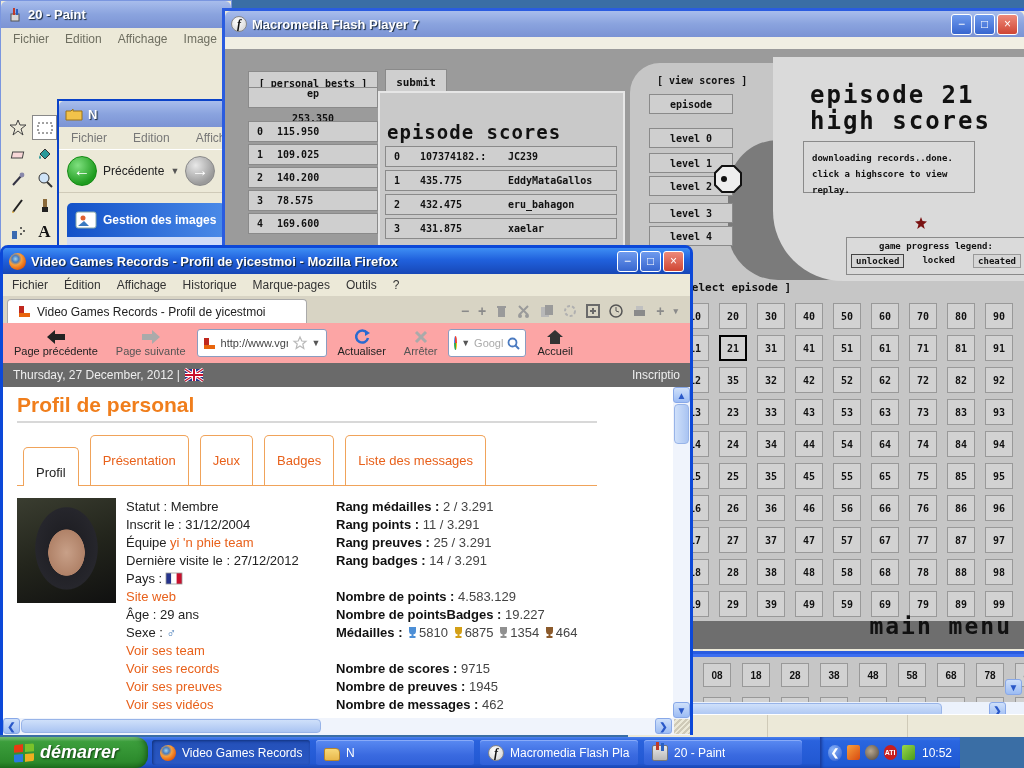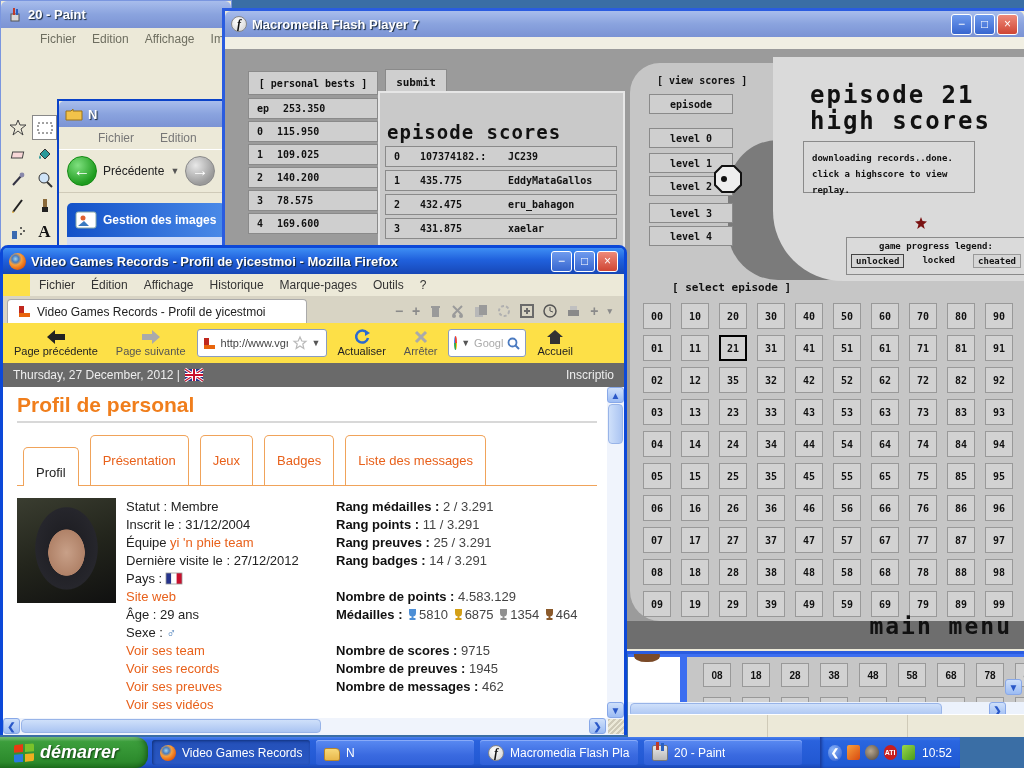--- a/index.html
+++ b/index.html
@@ -11,21 +11,21 @@
           border-radius:6px 6px 0 0; }
   .tbar.active { background:linear-gradient(180deg,#3e8ef4 0%,#2061dd 45%,#1747b6 100%); }
   .tbar.inactive { background:linear-gradient(180deg,#a8bdec 0%,#8aa3de 50%,#7b93d4 100%); }
   .ttext { color:#fff; font-weight:bold; font-size:13px; text-shadow:1px 1px 1px #123;
            white-space:nowrap; overflow:hidden; flex:1; }
   .winbtns { display:flex; gap:2px; }
   .wbtn { width:21px; height:21px; border-radius:3px; border:1px solid #fff;
           color:#fff; font-size:12px; line-height:19px; text-align:center;
           background:linear-gradient(180deg,#6f9bee,#3766cf); }
   .wbtn.close { background:linear-gradient(180deg,#ee8a7a,#cf4634); }
-  .mbar { background:#ece9d8; display:flex; gap:4px; padding:2px 6px; font-size:12px; color:#333;margin-left:27px; }
+  .mbar { background:#ece9d8; display:flex; gap:4px; padding:2px 6px; font-size:12px; color:#333; }
   .mitem { padding:2px 6px; white-space:nowrap; }
 
   
   .paintwin { left:0; top:0; width:232px; height:470px; background:#ece9d8;
               border:1px solid #7a96df; z-index:1; }
   .paintwin .mitem { color:#6e6e60; }
   .paint-ic { width:16px; height:16px; display:inline-block; }
   .paint-tools { position:absolute; left:4px; top:114px; width:56px;
                  display:grid; grid-template-columns:26px 26px; gap:1px; }
   .tool { width:25px; height:25px; display:flex; align-items:center; justify-content:center; }
@@ -114,22 +114,22 @@
   .frag-hthumb { position:absolute; left:2px; top:1px; width:312px; height:14px; border-radius:4px;
                  background:linear-gradient(180deg,#cfe0fa,#aac4f2); border:1px solid #98b4e8; }
   .frag-status { position:absolute; left:0; bottom:0; width:396px; height:23px; background:#ece9d8;
                  border-top:1px solid #fff; display:flex; }
   .frag-status i { border-right:1px solid #cfcab8; width:140px; height:100%; }
   .sbtn { display:inline-flex; width:17px; height:16px; border-radius:3px; align-items:center;
           justify-content:center; background:linear-gradient(180deg,#cfe0fa,#9cbcf4);
           border:1px solid #88a8e8; color:#2a58c8; font-size:10px; font-weight:bold; }
 
   
-  .ffwin { left:0; top:245px; width:627px; height:490px; z-index:5;
-           border:3px solid #0c48d8; border-radius:8px 8px 0 0; background:#fde047; }
+  .ffwin { left:0; top:245px; width:693px; height:490px; z-index:5;
+           border:3px solid #0c48d8; border-radius:8px 8px 0 0; background:#fca5a5; }
   .ffwin .tbar { height:26px; border-radius:4px 4px 0 0; }
   .ff-ic { width:17px; height:17px; border-radius:50%; display:inline-block;
            background:radial-gradient(circle at 38% 35%,#9ed4f4 0%,#4a7ec0 22%,#f8a03c 40%,#e2590a 75%,#b23c04 100%); }
   .ff-mbar { height:22px; }
   .tabstrip { height:27px; background:#d8d4c4; display:flex; align-items:flex-end; padding:0 4px; }
   .fftab { background:#fff; border:1px solid #aaa; border-bottom:none; border-radius:4px 4px 0 0;
            height:24px; display:flex; align-items:center; gap:6px; padding:0 10px; width:300px;
            font-size:12px; color:#222; }
   .tabicons { flex:1; display:flex; justify-content:flex-end; align-items:center; gap:9px;
               padding:0 8px 4px 0; }
@@ -353,21 +353,21 @@
   <div class="flash-mbar"></div>
   <div class="stage">
     <div class="midpanel"></div>
     <div class="darkblob"></div>
     <div class="lightpanel"></div>
 
     <div class="fbox center" style="left:23px;top:22px;width:130px;height:24px;font-size:10px;">[ personal bests ]</div>
     <div class="fbox center" style="left:160px;top:20px;width:62px;height:26px;font-size:11px;">submit</div>
     <div>
 
-        <div class="fbox pb-row pbr" style="top: 49px;">
+        <div class="fbox pb-row pbr" style="top: 38px; flex-direction: column;">
           <span>ep</span>
           <span>253.350</span>
         </div>
 
         <div class="fbox pb-row pbr" style="top: 72px;">
           <span>0</span>
           <span>115.950</span>
         </div>
 
         <div class="fbox pb-row pbr" style="top: 95px;">
@@ -786,20 +786,21 @@
 
           <div class="row"><b>Rang médailles :</b> <span>2 / 3.291</span></div>
               <div class="row"><b>Rang points :</b> <span>11 / 3.291</span></div>
               <div class="row"><b>Rang preuves :</b> <span>25 / 3.291</span></div>
               <div class="row"><b>Rang badges :</b> <span>14 / 3.291</span></div>
             </div>
           <div class="gap"></div>
           <div>
 
           <div class="row"><b>Nombre de points :</b> <span>4.583.129</span></div>
+              <div class="row"><b>Nombre de pointsBadges :</b> <span>19.227</span></div>
             </div>
           <div class="row">
             <b>Médailles :</b>
             <svg width="13" height="13" style="vertical-align:-2px;">
                 <path d="M3,1 h7 v4 a3.5,3.5 0 0 1 -7 0 z M5.5,8 h2 v2 h-2 z M3.5,10 h6 v2 h-6 z" fill="#4d8fd6"></path>
               </svg><span>5810</span>
             <svg width="13" height="13" style="vertical-align:-2px;">
                 <path d="M3,1 h7 v4 a3.5,3.5 0 0 1 -7 0 z M5.5,8 h2 v2 h-2 z M3.5,10 h6 v2 h-6 z" fill="#d4a017"></path>
               </svg><span>6875</span>
             <svg width="13" height="13" style="vertical-align:-2px;">

